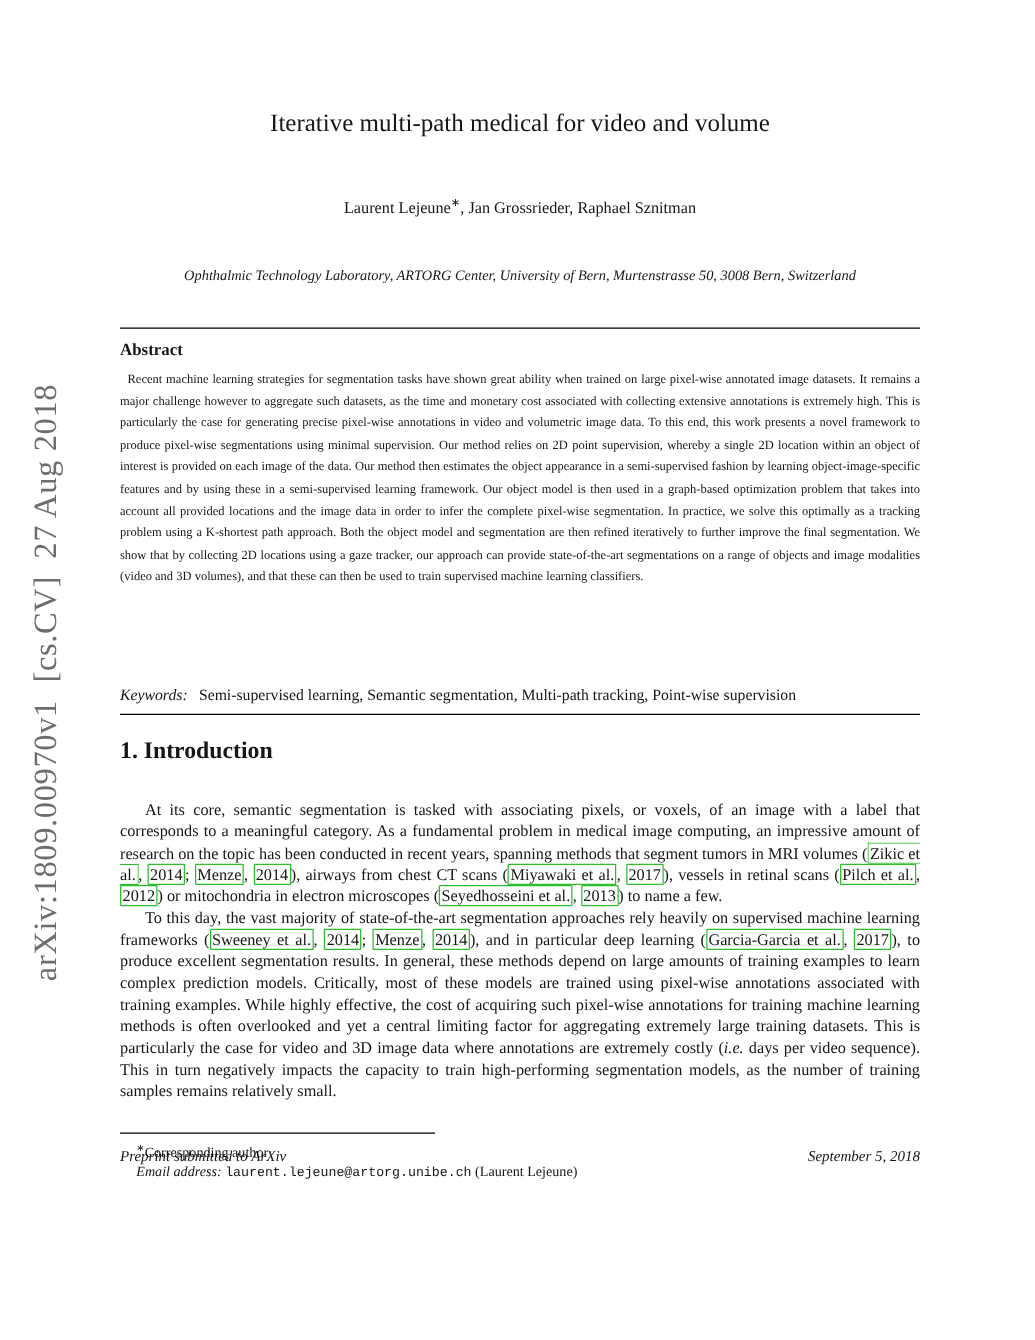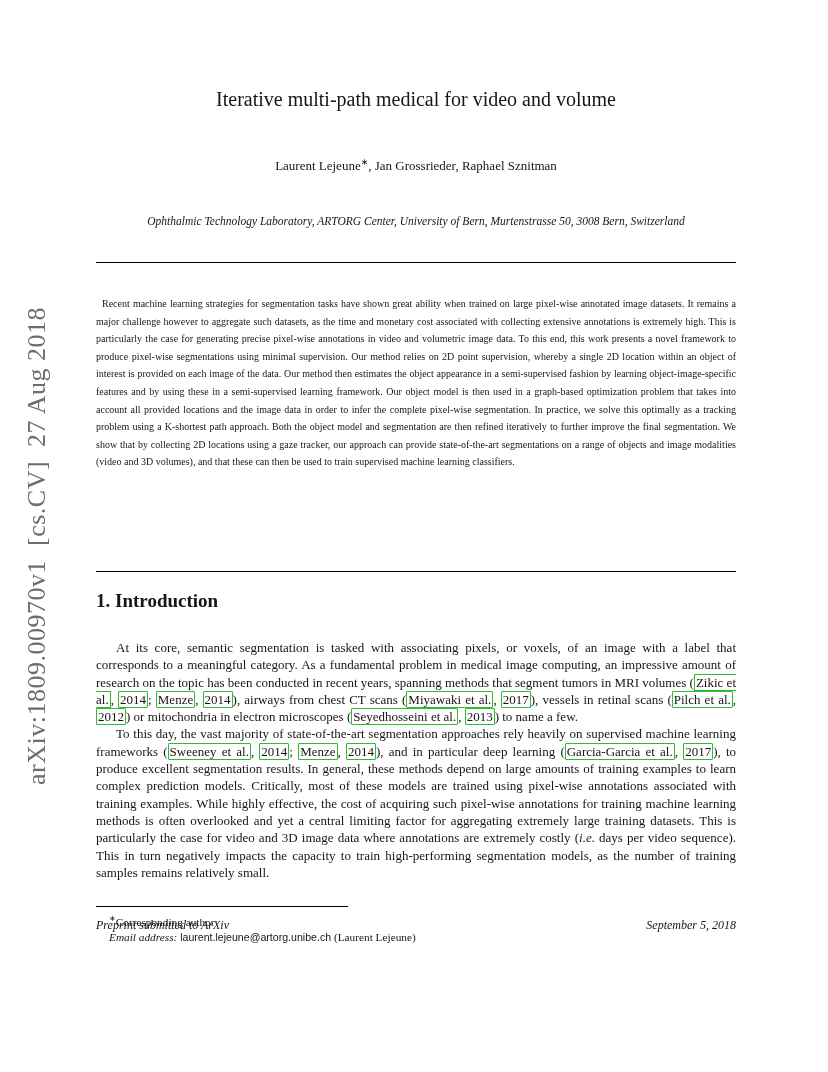--- a/index.html
+++ b/index.html
@@ -42,21 +42,21 @@
   .seg-cite {
     border:1px solid var(--citation-box,#2dbe2d);
     border-radius:1px; padding:0 1px; cursor:pointer;
   }
 
   .footnote-rule { top:906px; width:252px; }
   .footnote { top:911px; font-size:11.3px; line-height:15.5px; }
   .footnote .fn-line { padding-left:13px; }
   .footnote sup { font-size:8px; }
   .fn-email-label { font-style:italic; }
-  .fn-email { font-family:Liberation Sans, sans-serif; font-size:10.6px; }
+  .fn-email { font-family:Liberation Mono, monospace; font-size:10.6px; }
 
   .footer { top:918px; display:flex; justify-content:space-between;
     font-style:italic; font-size:12px; }
 </style>
 </head>
 <body>
 
 <div class="page">
 
   <div class="stamp">arXiv:1809.00970v1  [cs.CV]  27 Aug 2018</div>
@@ -64,22 +64,24 @@
   <div class="col title">
     <div>Iterative multi-path medical for video and volume</div>
   </div>
 
   <div class="col authors"><span>Laurent Lejeune</span><sup>∗</sup><span>, Jan Grossrieder, Raphael Sznitman</span></div>
 
   <div class="col affiliation">Ophthalmic Technology Laboratory, ARTORG Center, University of Bern, Murtenstrasse 50, 3008 Bern, Switzerland</div>
 
   <div class="col rule rule-1"></div>
 
+  <div class="col abstract-heading">Abstract</div>
   <div class="col abstract-body">Recent machine learning strategies for segmentation tasks have shown great ability when trained on large pixel-wise annotated image datasets. It remains a major challenge however to aggregate such datasets, as the time and monetary cost associated with collecting extensive annotations is extremely high. This is particularly the case for generating precise pixel-wise annotations in video and volumetric image data. To this end, this work presents a novel framework to produce pixel-wise segmentations using minimal supervision. Our method relies on 2D point supervision, whereby a single 2D location within an object of interest is provided on each image of the data. Our method then estimates the object appearance in a semi-supervised fashion by learning object-image-specific features and by using these in a semi-supervised learning framework. Our object model is then used in a graph-based optimization problem that takes into account all provided locations and the image data in order to infer the complete pixel-wise segmentation. In practice, we solve this optimally as a tracking problem using a K-shortest path approach. Both the object model and segmentation are then refined iteratively to further improve the final segmentation. We show that by collecting 2D locations using a gaze tracker, our approach can provide state-of-the-art segmentations on a range of objects and image modalities (video and 3D volumes), and that these can then be used to train supervised machine learning classifiers.</div>
 
+  <div class="col keywords"><span class="kw-label">Keywords:</span><span>Semi-supervised learning, Semantic segmentation, Multi-path tracking, Point-wise supervision</span></div>
 
   <div class="col rule rule-2"></div>
 
   <div class="col section-heading">1. Introduction</div>
 
   <div class="col intro-body">
     <p><span class="seg-text">At its core, semantic segmentation is tasked with associating pixels, or voxels, of an image with a label that corresponds to a meaningful category. As a fundamental problem in medical image computing, an impressive amount of research on the topic has been conducted in recent years, spanning methods that segment tumors in MRI volumes (</span><span class="seg-cite">Zikic et al.</span><span class="seg-text">, </span><span class="seg-cite">2014</span><span class="seg-text">; </span><span class="seg-cite">Menze</span><span class="seg-text">, </span><span class="seg-cite">2014</span><span class="seg-text">), airways from chest CT scans (</span><span class="seg-cite">Miyawaki et al.</span><span class="seg-text">, </span><span class="seg-cite">2017</span><span class="seg-text">), vessels in retinal scans (</span><span class="seg-cite">Pilch et al.</span><span class="seg-text">, </span><span class="seg-cite">2012</span><span class="seg-text">) or mitochondria in electron microscopes (</span><span class="seg-cite">Seyedhosseini et al.</span><span class="seg-text">, </span><span class="seg-cite">2013</span><span class="seg-text">) to name a few.</span></p>
     <p><span class="seg-text">To this day, the vast majority of state-of-the-art segmentation approaches rely heavily on supervised machine learning frameworks (</span><span class="seg-cite">Sweeney et al.</span><span class="seg-text">, </span><span class="seg-cite">2014</span><span class="seg-text">; </span><span class="seg-cite">Menze</span><span class="seg-text">, </span><span class="seg-cite">2014</span><span class="seg-text">), and in particular deep learning (</span><span class="seg-cite">Garcia-Garcia et al.</span><span class="seg-text">, </span><span class="seg-cite">2017</span><span class="seg-text">), to produce excellent segmentation results. In general, these methods depend on large amounts of training examples to learn complex prediction models. Critically, most of these models are trained using pixel-wise annotations associated with training examples. While highly effective, the cost of acquiring such pixel-wise annotations for training machine learning methods is often overlooked and yet a central limiting factor for aggregating extremely large training datasets. This is particularly the case for video and 3D image data where annotations are extremely costly (</span><span class="seg-italic">i.e.</span><span class="seg-text"> days per video sequence). This in turn negatively impacts the capacity to train high-performing segmentation models, as the number of training samples remains relatively small.</span></p>
   </div>
 

